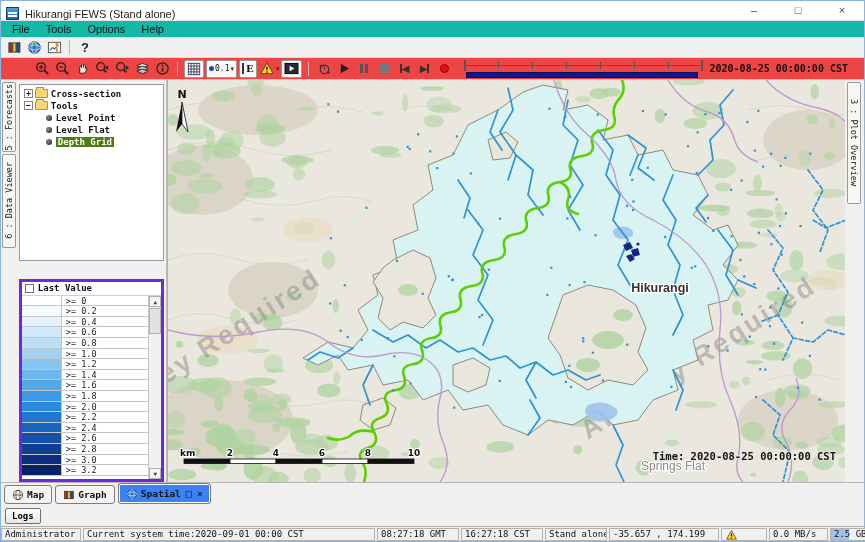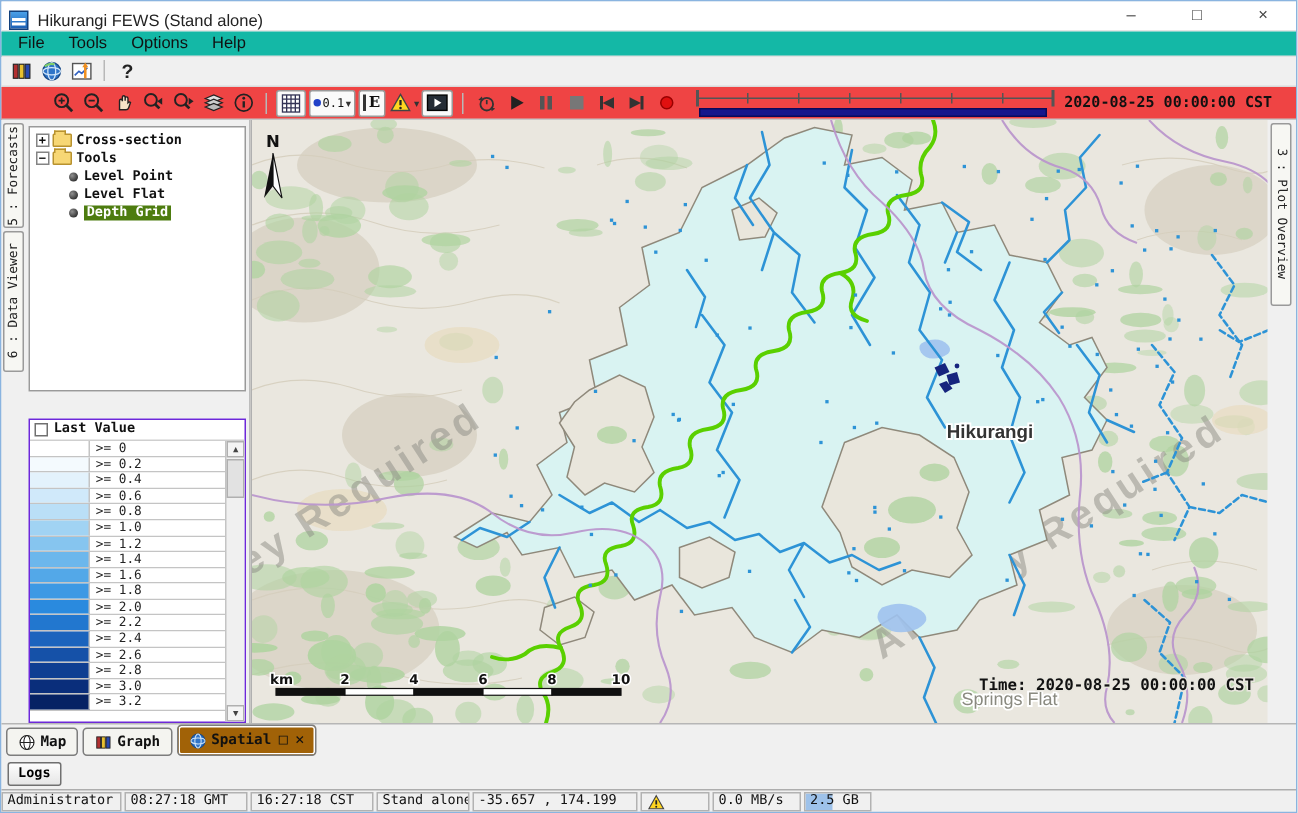--- a/index.html
+++ b/index.html
@@ -58,21 +58,21 @@
   #left-panel{width:152px;background:#f0f0f0;border-right:1px solid #bdbdbd;display:flex;flex-direction:column;padding:4px 2px 0 2px}
   #tree-box{background:#fff;border:1px solid #9a9a9a;height:202px;overflow:hidden;padding:3px 0 0 2px;font-family:"DejaVu Sans Mono",monospace}
   .trow{display:flex;align-items:center;height:12px;font-size:9px;font-weight:bold;color:#111;white-space:nowrap}
   .expander{width:9px;height:9px;border:1px solid #848484;background:#fff;font-size:8px;line-height:7px;text-align:center;margin:0 2px;flex:none}
   .folder{width:13px;height:9px;background:#f7d775;border:1px solid #b8922f;border-radius:1px;position:relative;margin-right:3px;flex:none}
   .folder::before{content:"";position:absolute;top:-3px;left:0;width:6px;height:2px;background:#f7d775;border:1px solid #b8922f;border-bottom:none}
   .bullet{width:6px;height:6px;border-radius:50%;background:radial-gradient(circle at 35% 35%,#909090,#101010);margin:0 4px 0 2px;flex:none}
   .tindent{width:22px;flex:none}
   .tlabel.sel{background:#4d7c0f;color:#fff;padding:0 2px}
 
-  #legend-box{margin-top:18px;background:#fff;border:1px solid #6d28d9;height:232px;overflow:hidden;position:relative;font-family:"DejaVu Sans Mono",monospace}
+  #legend-box{margin-top:18px;background:#fff;border:3px solid #6d28d9;height:232px;overflow:hidden;position:relative;font-family:"DejaVu Sans Mono",monospace}
   #legend-head{height:14px;display:flex;align-items:center;border-bottom:1px solid #cfcfcf}
   #legend-check{width:9px;height:9px;border:1px solid #707070;background:#fff;margin:0 4px 0 3px}
   #legend-title{font-size:9px;font-weight:bold}
   #legend-list{position:absolute;top:14px;left:0;right:13px;bottom:0;overflow:hidden}
   .lrow{display:flex;height:10.6px;border-bottom:1px solid #c4c4c4}
   .lswatch{width:40px;border-right:1px solid #c4c4c4;flex:none}
   .llabel{flex:1;font-size:8.5px;line-height:10.4px;padding-left:4px;background:#fff;color:#222}
   #legend-scroll{position:absolute;top:14px;right:0;bottom:0;width:13px;background:#f0f0f0;border-left:1px solid #c4c4c4}
   .sarrow{position:absolute;left:0;width:12px;height:11px;background:#f4f4f4;border:1px solid #b0b0b0;font-size:6px;text-align:center;line-height:10px;color:#444}
   .sarrow.up{top:0}.sarrow.down{bottom:0}
@@ -81,21 +81,21 @@
   #map-area{width:678px;height:402px;position:relative;background:#eae7df;border-left:1px solid #b0b0b0}
   #map-svg{display:block}
   .wm{font-family:"Liberation Sans",sans-serif;font-size:27px;font-weight:bold;fill:#8d8d85;opacity:.5;letter-spacing:3px}
   .maplabel{font-family:"Liberation Sans",sans-serif;paint-order:stroke;stroke:#ffffff;stroke-width:2.5px}
   .maptime{font-family:"DejaVu Sans Mono",monospace;font-size:10.5px;font-weight:bold;fill:#111;paint-order:stroke;stroke:#e8e6de;stroke-width:2px}
   .sbtext{font-family:"DejaVu Sans",sans-serif;font-size:9px;font-weight:bold;fill:#111;paint-order:stroke;stroke:#fff;stroke-width:2px}
 
   
   #bottom-tabs{height:24px;background:#f0f0f0;border-top:1px solid #b6b6b6;display:flex;align-items:flex-end;padding:0 0 1px 3px;gap:3px}
   .btab{height:19px;display:flex;align-items:center;gap:3px;border:1px solid #7d7d7d;border-radius:3px;background:#f4f4f0;padding:0 7px;font-size:9.5px;font-family:"DejaVu Sans Mono",monospace;font-weight:bold}
-  .btab.active{height:21px;background:#a16207;box-shadow:inset 0 0 0 1px #fff}
+  .btab.active{height:21px;background:#3b82f6;box-shadow:inset 0 0 0 1px #fff}
   .tabglyph{font-size:10px;color:#111;line-height:10px;margin-left:2px}
   #logs-row{height:21px;display:flex;align-items:center;padding-left:4px;background:#f0f0f0}
   #logs-btn{height:16px;border:1px solid #707070;border-radius:2px;background:linear-gradient(#fdfdfd,#e6e6e6);font-size:9px;font-family:"DejaVu Sans Mono",monospace;font-weight:bold;padding:0 6px}
 
   
   #statusbar{height:15px;display:flex;gap:2px;background:#f0f0f0;border-top:1px solid #adadad;padding-top:1px}
   .scell{height:13px;border:1px solid #b2b2b2;background:#f0f0f0;font-family:"DejaVu Sans Mono",monospace;font-size:9px;line-height:11px;padding-left:3px;white-space:nowrap;overflow:hidden;position:relative;flex:none}
   .memfill{position:absolute;left:0;top:0;bottom:0;width:42%;background:#9ec2ea}
   .celltext{position:relative}
   .icon-svg{display:block}
@@ -865,20 +865,21 @@
       <span class="tabglyph">✕</span>
     </div>
   </div>
 
   <div id="logs-row">
     <button id="logs-btn">Logs</button>
   </div>
 
   <div id="statusbar">
     <div class="scell" style="width:80px"><span class="celltext">Administrator</span></div>
+    <div class="scell" style="width:292px"><span class="celltext">Current system time:2020-09-01 00:00 CST</span></div>
     <div class="scell" style="width:82px"><span class="celltext">08:27:18 GMT</span></div>
     <div class="scell" style="width:82px"><span class="celltext">16:27:18 CST</span></div>
     <div class="scell" style="width:62px"><span class="celltext">Stand alone</span></div>
     <div class="scell" style="width:110px"><span class="celltext">-35.657 , 174.199</span></div>
     <div class="scell" style="width:46px;display:flex;align-items:center">
       <svg width="13" height="12" viewBox="0 0 16 16">
           <path d="M8,2 L14.5,13.5 L1.5,13.5 Z" fill="#ffd520" stroke="#444" stroke-width="1"></path>
           <line x1="8" y1="6" x2="8" y2="9.8" stroke="#222" stroke-width="1.6"></line>
           <circle cx="8" cy="11.8" r="0.9" fill="#222"></circle>
         </svg>

